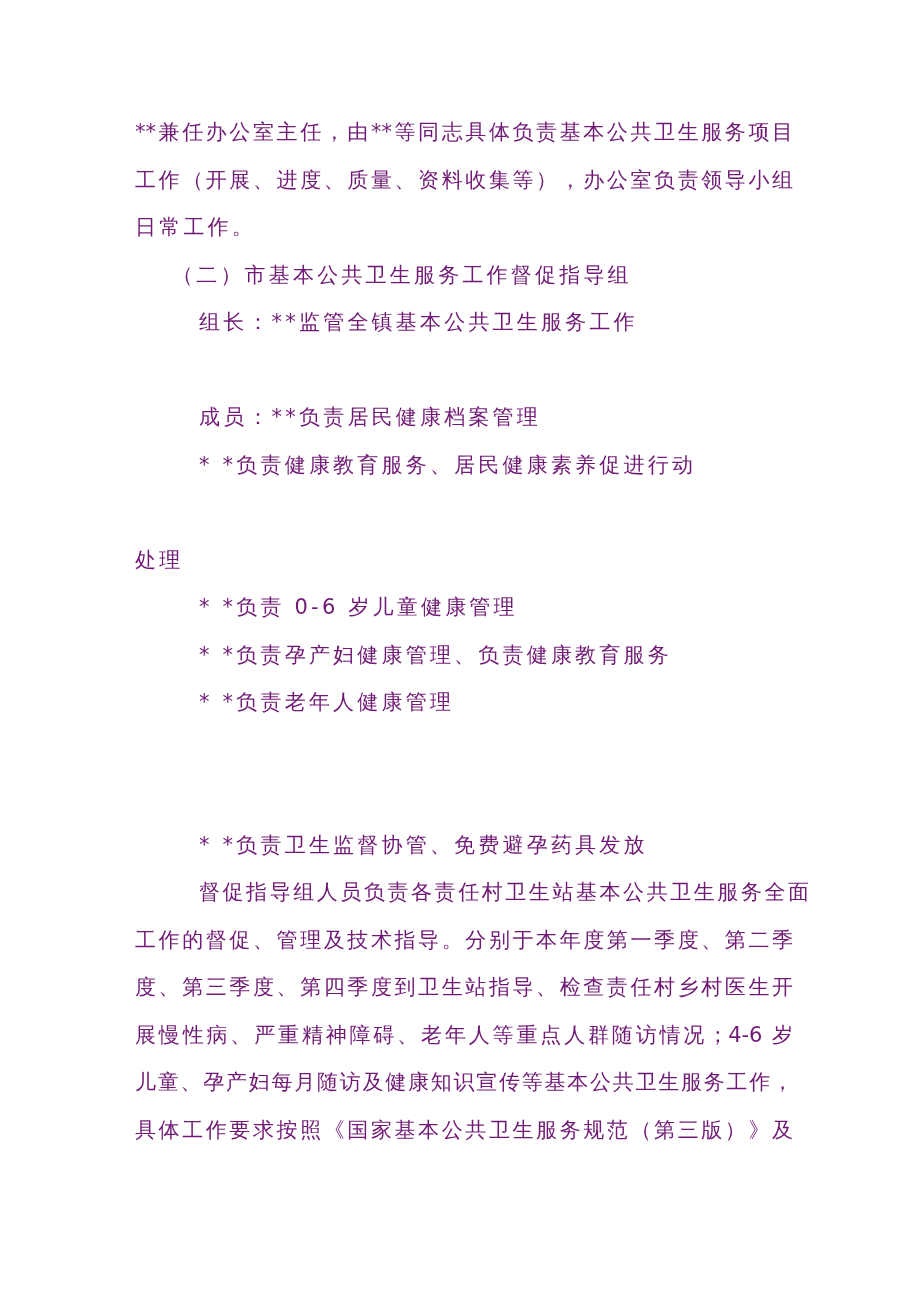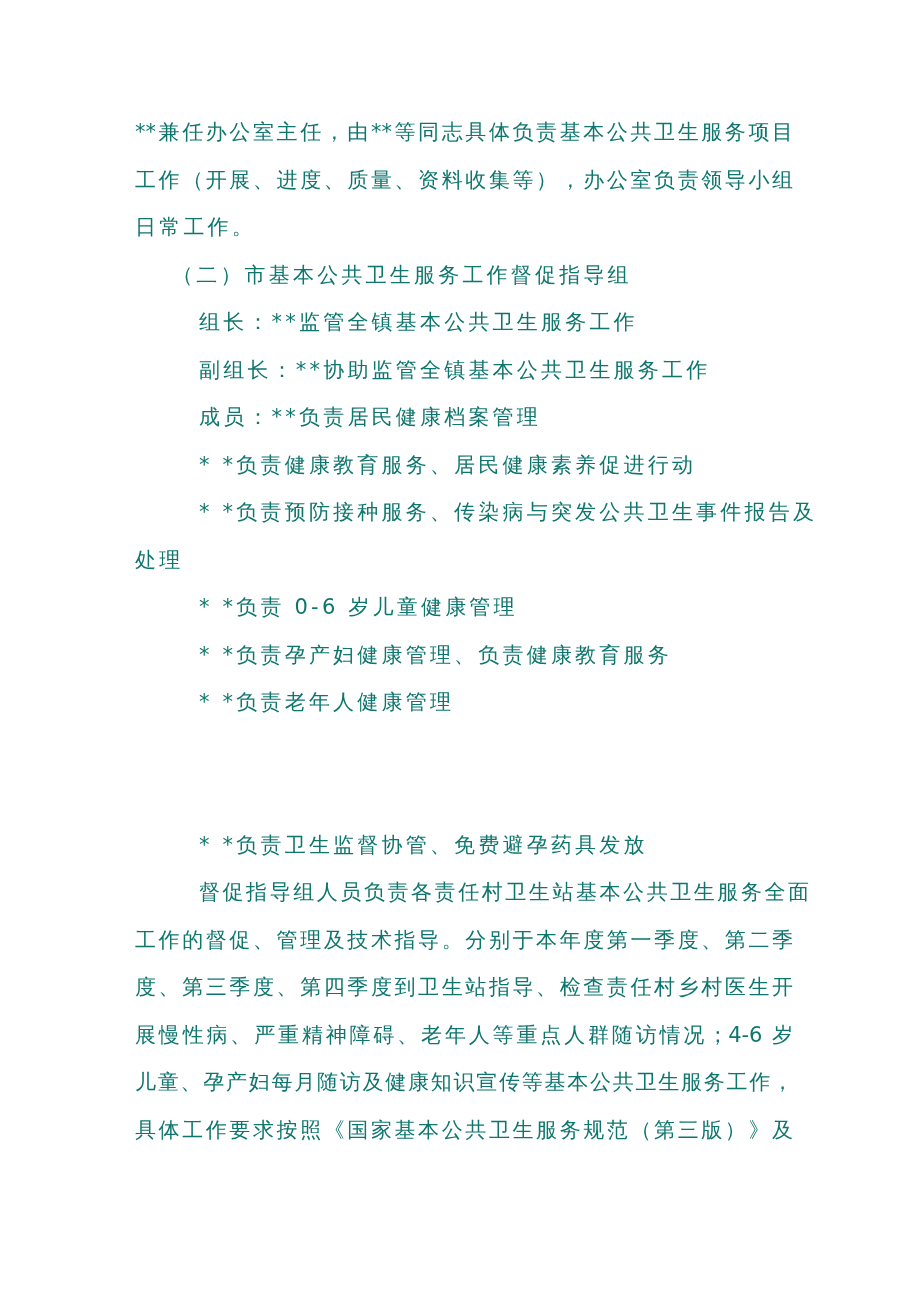--- a/index.html
+++ b/index.html
@@ -8,41 +8,39 @@
       position: absolute; left: 0; top: 0; width: 920px; height: 1301px; background: #fff;
     }
     .line {
       position: absolute;
       left: 135px;
       width: 658px;
       height: 30px;
       font-family: "DejaVu Sans", sans-serif;
       font-size: 21px;
       line-height: 30px;
-      color: #0f766e;
+      color: #701a75;
       white-space: nowrap;
       letter-spacing: 3.2px;
     }
     .line.full { text-align: justify; text-align-last: justify; letter-spacing: 0; }
     .ind1 { left: 199px; width: 610px; }
     .ind1h { left: 172px; }
   </style>
 </head>
 <body>
 
 <div class="page">
   <div class="line full" style="top:117px">**兼任办公室主任，由**等同志具体负责基本公共卫生服务项目</div>
   <div class="line full" style="top:165px">工作（开展、进度、质量、资料收集等），办公室负责领导小组</div>
   <div class="line" style="top:212px">日常工作。</div>
   <div class="line ind1h" style="top:260px">（二）市基本公共卫生服务工作督促指导组</div>
   <div class="line ind1" style="top:307px">组长：**监管全镇基本公共卫生服务工作</div>
-  <div class="line ind1" style="top:355px">副组长：**协助监管全镇基本公共卫生服务工作</div>
   <div class="line ind1" style="top:402px">成员：**负责居民健康档案管理</div>
   <div class="line ind1" style="top:450px">* *负责健康教育服务、居民健康素养促进行动</div>
-  <div class="line ind1" style="top:497px">* *负责预防接种服务、传染病与突发公共卫生事件报告及</div>
   <div class="line" style="top:545px">处理</div>
   <div class="line ind1" style="top:592px">* *负责 0-6 岁儿童健康管理</div>
   <div class="line ind1" style="top:640px">* *负责孕产妇健康管理、负责健康教育服务</div>
   <div class="line ind1" style="top:687px">* *负责老年人健康管理</div>
   <div class="line ind1" style="top:830px">* *负责卫生监督协管、免费避孕药具发放</div>
   <div class="line full ind1" style="top:877px">督促指导组人员负责各责任村卫生站基本公共卫生服务全面</div>
   <div class="line full" style="top:925px">工作的督促、管理及技术指导。分别于本年度第一季度、第二季</div>
   <div class="line full" style="top:972px">度、第三季度、第四季度到卫生站指导、检查责任村乡村医生开</div>
   <div class="line full" style="top:1020px">展慢性病、严重精神障碍、老年人等重点人群随访情况；4-6 岁</div>
   <div class="line full" style="top:1067px">儿童、孕产妇每月随访及健康知识宣传等基本公共卫生服务工作，</div>

